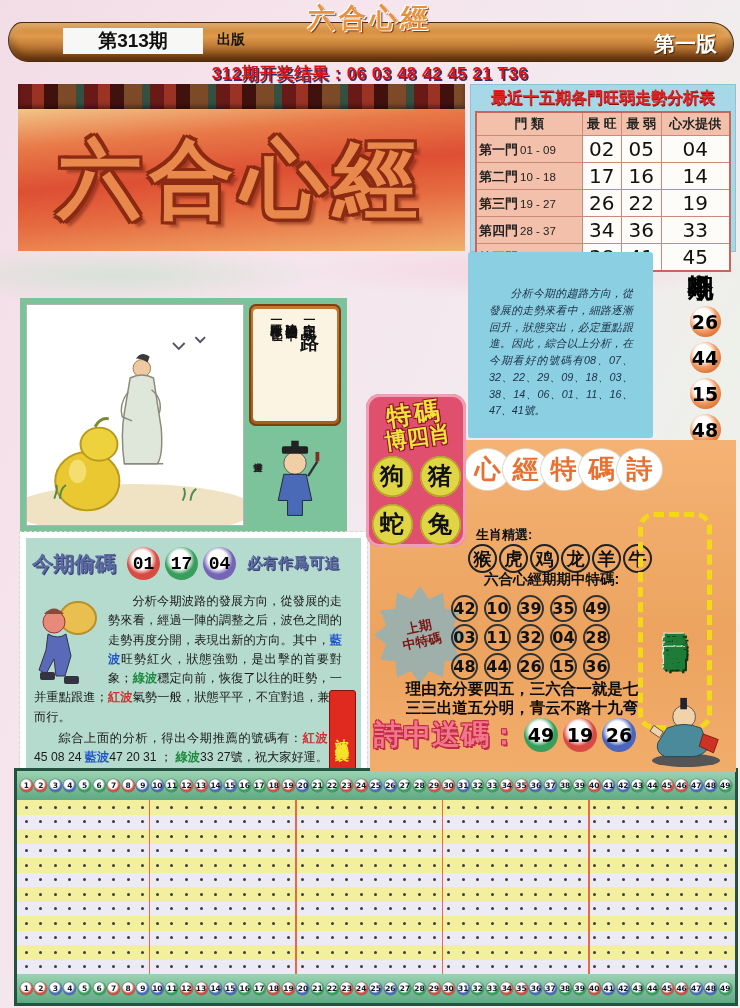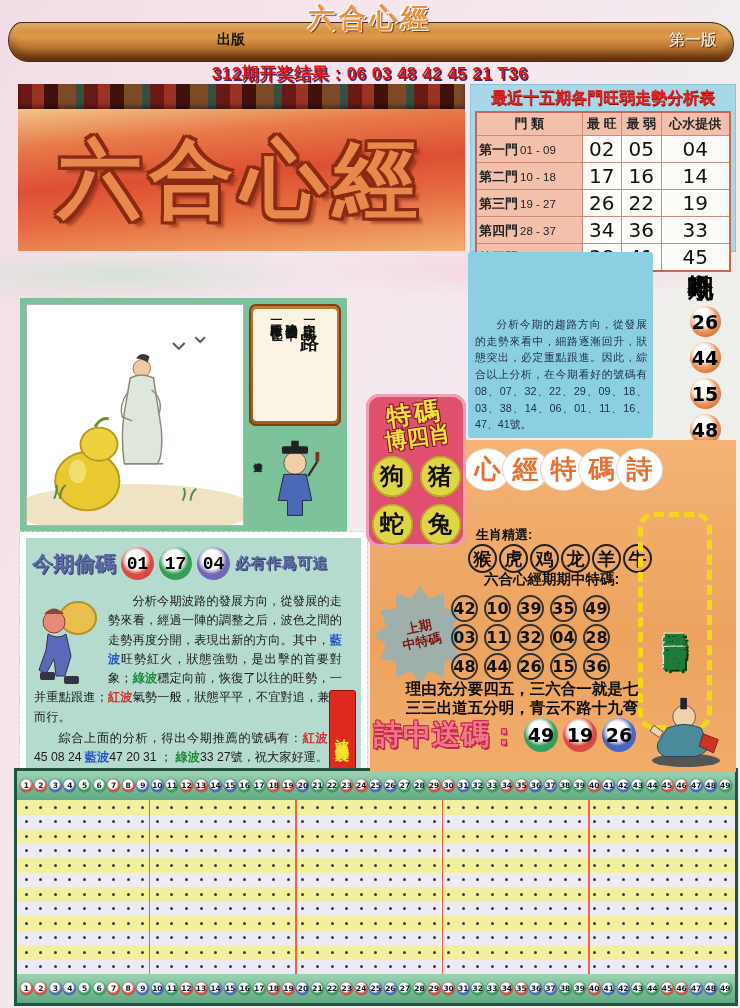--- a/index.html
+++ b/index.html
@@ -11,21 +11,21 @@
                radial-gradient(ellipse 320px 40px at 520px 30px,rgba(245,200,215,.6),transparent 70%);}
   
   .wood-log{position:absolute;left:8px;top:22px;width:724px;height:38px;
     border-radius:18px 30px 16px 26px/60% 70% 60% 70%;
     background:linear-gradient(180deg,#c47c33,#e09a4b 35%,#a05f22 85%,#7c4416);
     box-shadow:inset 0 -7px 9px rgba(60,25,5,.55),inset 0 4px 6px rgba(255,225,170,.55);
     border:1px solid #4a2a10;}
   .issue-box{position:absolute;left:54px;top:5px;width:140px;height:26px;background:#f7f7f5;
     display:flex;align-items:center;justify-content:center;font-weight:bold;font-size:19px;color:#111;}
   .publish{position:absolute;left:208px;top:8px;font-size:14px;font-weight:bold;color:#141414;}
-  .edition{position:absolute;right:16px;top:7px;font-size:16px;font-weight:normal;color:#fff;text-shadow:1px 1px 1px #40260c;}
+  .edition{position:absolute;right:16px;top:7px;font-size:21px;font-weight:bold;color:#fff;text-shadow:1px 1px 1px #40260c;}
   .masthead-title{position:absolute;left:0;right:0;top:0;text-align:center;z-index:3;
     font-size:27px;font-weight:bold;letter-spacing:4px;color:#e8913c;
     text-shadow:1px 1px 0 #fff,-1px -1px 0 #fff,2px 2px 1px #7c3410;}
   .result-line{position:absolute;top:62px;left:0;width:100%;text-align:center;z-index:2;
     font-size:17px;font-weight:bold;color:#e31212;letter-spacing:.5px;
     text-shadow:1.5px 1.5px 0 #30306a;}
   
   .logo-block{position:absolute;left:18px;top:84px;width:447px;height:167px;}
   .logo-strip{height:25px;
     background:repeating-linear-gradient(90deg,#6a1a16 0 14px,#9a3324 14px 26px,#41110d 26px 40px,#7d4a28 40px 58px,#355040 58px 66px);
@@ -44,21 +44,21 @@
   table.trend th{background:#f2c0ab;font-size:13px;font-weight:bold;color:#222;border:1px solid #cc8a76;padding:2px 0;}
   td.gate-cell{background:#f2c0ab;border:1px solid #cc8a76;padding:0 2px;white-space:nowrap;}
   td.gate-cell .gate{font-weight:bold;font-size:13px;color:#222;}
   td.gate-cell .range{font-size:11.5px;color:#222;margin-left:2px;}
   td.num{border:1px solid #cc8a76;text-align:center;font-family:"DejaVu Sans",sans-serif;
     font-size:20px;color:#111;font-weight:500;height:22px;}
   
   .analysis-box{position:absolute;left:468px;top:252px;width:185px;height:186px;background:#8bd0e2;border-radius:3px;}
   .analysis-text{position:absolute;bottom:5px;left:7px;right:6px;font-size:10.8px;line-height:1.55;
     color:#20324a;text-align:justify;}
-  .analysis-text p{margin:0;text-indent:2em;}
+  .analysis-text p{margin:14px;text-indent:2em;font-style:italic;}
   .roar-label{position:absolute;left:688px;top:254px;writing-mode:vertical-rl;font-size:26px;font-weight:bold;color:#000;line-height:1;}
   .roar-balls{position:absolute;left:682px;top:306px;width:46px;display:flex;flex-direction:column;gap:5px;align-items:center;}
   .roar-ball{width:31px;height:31px;border-radius:50%;display:flex;align-items:center;justify-content:center;
     font-family:"DejaVu Sans",sans-serif;font-size:19px;font-weight:bold;color:#000;
     background:radial-gradient(circle at 42% 36%,#fff 0 31%,#f09a62 52%,#dd7436 76%,#b85a24 100%);}
   
   .cartoon-panel{position:absolute;left:20px;top:298px;width:327px;height:234px;background:#7cc29b;
     box-sizing:border-box;padding:6px;display:flex;gap:5px;}
   .canvas{flex:1;background:#fff;border:1px solid #b5b5b5;position:relative;overflow:hidden;}
   .right-col{width:92px;display:flex;flex-direction:column;}
@@ -111,21 +111,21 @@
     font-size:15.5px;font-weight:bold;color:#0c0c0c;line-height:1.22;}
   .gift-row{position:absolute;left:4px;top:276px;display:flex;align-items:center;}
   .gift-label{font-size:28px;font-weight:bold;color:#f07888;letter-spacing:1px;
     text-shadow:1.5px 1.5px 0 #c22848,-1px -1px 0 #c22848,1px -1px 0 #c22848,-1px 1px 0 #c22848;}
   .gift-ball{width:34px;height:34px;border-radius:50%;margin-left:5px;display:flex;align-items:center;justify-content:center;
     font-family:"DejaVu Sans",sans-serif;font-size:19px;font-weight:bold;color:#000;}
   .scholar{position:absolute;left:276px;top:256px;}
   
   .steal-panel{position:absolute;left:20px;top:532px;width:347px;height:246px;background:#b5dbcf;
     border:6px solid #fff;box-sizing:border-box;outline:1px dashed #d8d8d8;}
-  .steal-title-row{position:absolute;left:6px;top:9px;display:flex;align-items:center;gap:5px;}
+  .steal-title-row{position:absolute;left:6px;top:9px;display:flex;align-items:center;gap:11px;}
   .steal-title,.steal-suffix{font-size:21px;font-weight:bold;color:#5b6ba2;text-shadow:1px 1px 0 #394070;}
   .steal-suffix{font-size:15px;letter-spacing:.5px;}
   .steal-ball{width:33px;height:33px;border-radius:50%;display:flex;align-items:center;justify-content:center;
     font-family:Liberation Mono, monospace;font-size:18px;font-weight:bold;color:#000;}
   .steal-text{position:absolute;left:8px;top:54px;width:308px;font-size:12.2px;line-height:1.58;
     color:#181818;text-align:justify;}
   .steal-text p{margin:0 0 2px;text-indent:2em;}
   .thief{float:left;width:66px;height:90px;margin:4px 8px 2px 0;}
   .pouch{position:absolute;right:5px;top:152px;width:25px;height:86px;background:#e02a20;border:1px solid #8a0f08;
     border-radius:3px;display:flex;align-items:center;justify-content:center;}
@@ -144,20 +144,21 @@
   .dot{width:3px;height:3px;border-radius:50%;background:#3c3c3c;flex:0 0 auto;}
   .divider{position:absolute;top:0;bottom:0;width:1.5px;background:#e46a4e;}
 </style>
 </head>
 <body>
 
 <div id="page">
 
   <div class="masthead-title">六合心經</div>
   <div class="wood-log">
+    <div class="issue-box">第313期</div>
     <div class="publish">出版</div>
     <div class="edition">第一版</div>
   </div>
   <div class="result-line"><span>312期开奖结果：</span><span>06 03 48 42 45 21 T36</span></div>
 
   <div class="logo-block">
     <div class="logo-strip"></div>
     <div class="logo-main">
       <div class="logo-text">六合心經</div>
     </div>

